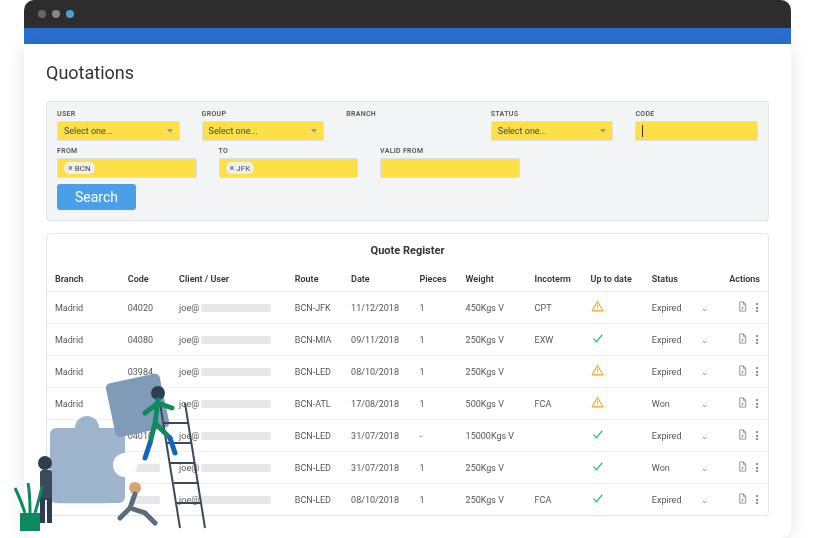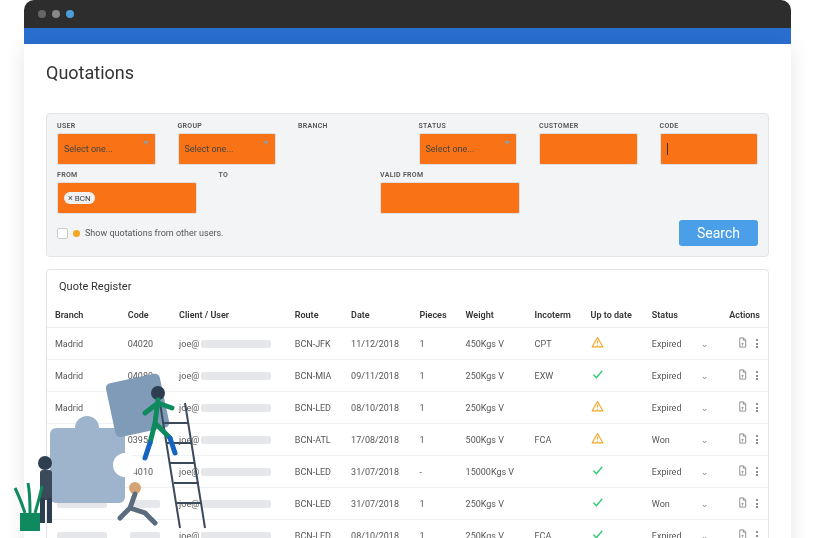--- a/index.html
+++ b/index.html
@@ -8,41 +8,41 @@
 .window-chrome { background: #2d2d2d; height: 28px; border-radius: 10px 10px 0 0; display: flex; align-items: center; padding: 0 14px; margin: 0 24px; }
 .window-dot { width: 8px; height: 8px; border-radius: 50%; margin-right: 6px; }
 .dot1 { background: #666; }
 .dot2 { background: #888; }
 .dot3 { background: #4a9fd8; }
 
 .header-bar { height: 16px; background: #2a6fd0; margin: 0 24px; }
 
 .main { background: #fff; margin: 0 24px; border-radius: 0 0 10px 10px; box-shadow: 0 2px 20px rgba(0,0,0,0.1); padding: 18px 22px 22px; }
 
-.page-title { font-size: 18px; font-weight: 400; color: #333; margin-bottom: 30px; }
+.page-title { font-size: 18px; font-weight: 400; color: #333; margin-bottom: 18px; }
 
 .filter-panel { background: #f3f4f6; border: 1px solid #e2e4e8; border-radius: 4px; padding: 8px 10px 10px; }
 .filter-row { display: flex; gap: 22px; margin-bottom: 6px; }
 .filter-group { flex: 1; display: flex; flex-direction: column; }
 .filter-label { font-size: 7px; font-weight: 600; color: #555; text-transform: uppercase; margin-bottom: 3px; letter-spacing: 0.3px; }
-.filter-input { height: 32px; background: #f97316; border: 1px solid #dcdfe4; border-radius: 2px; padding: 0 6px; font-size: 9px; color: #444; position: relative; display: flex; align-items: center; }
+.filter-input { height: 20px; background: #fde047; border: 1px solid #dcdfe4; border-radius: 2px; padding: 0 6px; font-size: 9px; color: #444; position: relative; display: flex; align-items: center; }
 .filter-select::after { content: ''; position: absolute; right: 6px; top: 7px; border-left: 3px solid transparent; border-right: 3px solid transparent; border-top: 4px solid #999; }
 .filter-select { position: relative; }
 .filter-tag { display: inline-flex; align-items: center; background: #f0f0f0; border-radius: 6px; padding: 1px 4px; font-size: 8px; color: #444; }
 .filter-tag::before { content: '×'; margin-right: 2px; font-size: 9px; }
 .filter-cursor::before { content: ''; display: inline-block; width: 1px; height: 12px; background: #333; }
 
 .filter-footer { display: flex; justify-content: space-between; align-items: center; margin-top: 6px; }
 .checkbox-row { display: flex; align-items: center; font-size: 9px; color: #555; }
 .checkbox { width: 11px; height: 11px; border: 1px solid #ccc; background: #fff; border-radius: 2px; margin-right: 5px; }
 .status-dot { width: 7px; height: 7px; border-radius: 50%; background: #f5a623; margin-right: 5px; }
 .search-btn { background: #4a9fe8; color: #fff; border: none; border-radius: 3px; padding: 5px 18px; font-size: 14px; cursor: pointer; }
 
 .register-panel { border: 1px solid #e2e4e8; border-radius: 4px; margin-top: 12px; background: #fff; }
-.register-title { font-size: 11px; font-weight: 400; color: #333; padding: 10px 12px; }
+.register-title { font-size: 11px; font-weight: 700; color: #333; padding: 10px 12px; text-align: center; }
 
 table { width: 100%; border-collapse: collapse; font-size: 9px; }
 th { text-align: left; font-weight: 600; color: #333; padding: 7px 8px; border-bottom: 1px solid #eaecef; white-space: nowrap; }
 th:last-child { text-align: right; }
 td { padding: 8px 8px; border-bottom: 1px solid #eef0f3; color: #555; white-space: nowrap; }
 tr:last-child td { border-bottom: none; }
 
 .redacted { display: inline-block; width: 50px; height: 8px; background: #e5e7eb; border-radius: 2px; vertical-align: middle; margin-left: 2px; }
 .redacted-long { width: 70px; }
 
@@ -88,55 +88,47 @@
       <div class="filter-group">
         <label class="filter-label">BRANCH</label>
       </div>
       <div class="filter-group">
         <label class="filter-label">STATUS</label>
         <div class="filter-input filter-select">
             <span>Select one...</span>
           </div>
       </div>
       <div class="filter-group">
-        <label class="filter-label">CUSTOMER</label>
-        <div class="filter-input">
-            <span></span>
-          </div>
-      </div>
-      <div class="filter-group">
         <label class="filter-label">CODE</label>
         <div class="filter-input filter-cursor">
             <span></span>
           </div>
       </div>
     </div>
     <div class="filter-row" style="max-width:66%;">
       <div class="filter-group">
         <label class="filter-label">FROM</label>
         <div class="filter-input">
             <span class="filter-tag">BCN</span>
           </div>
       </div>
       <div class="filter-group">
         <label class="filter-label">TO</label>
+        <div class="filter-input">
+            <span class="filter-tag">JFK</span>
+          </div>
       </div>
       <div class="filter-group">
         <label class="filter-label">VALID FROM</label>
         <div class="filter-input">
             <span></span>
           </div>
       </div>
     </div>
     <div class="filter-footer">
-      <div class="checkbox-row">
-        <div class="checkbox"></div>
-        <div class="status-dot"></div>
-        <span>Show quotations from other users.</span>
-      </div>
       <button class="search-btn">Search</button>
     </div>
   </div>
 
   <div class="register-panel">
     <div class="register-title">Quote Register</div>
     <table>
       <thead>
         <tr>
           <th>Branch</th>

